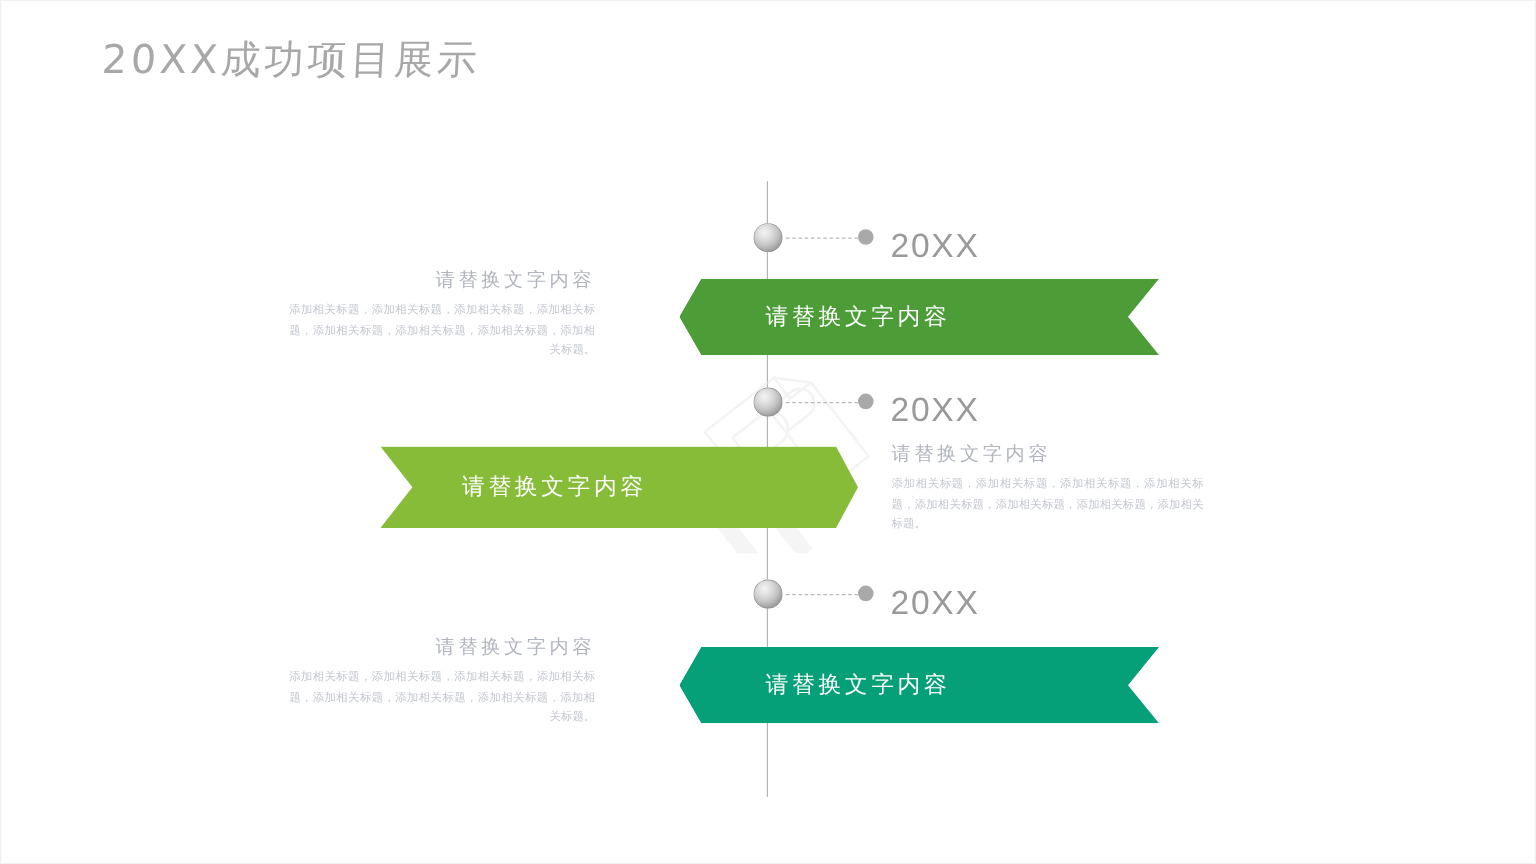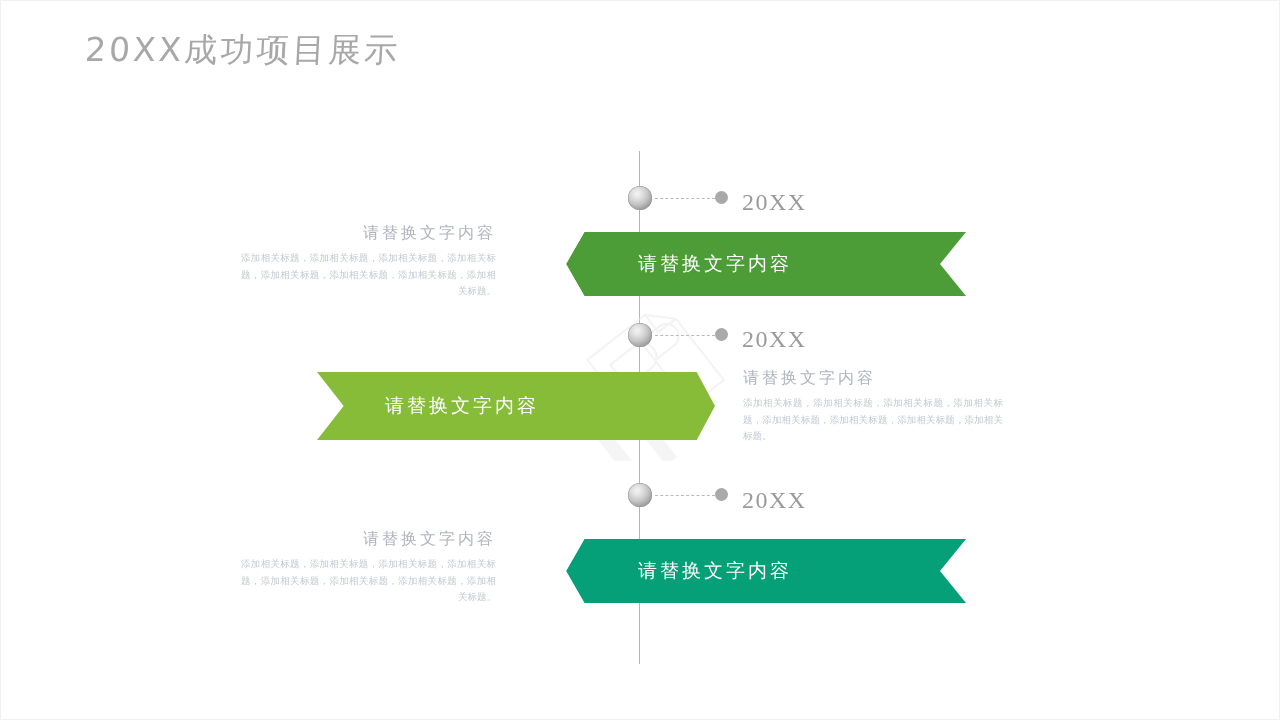--- a/index.html
+++ b/index.html
@@ -77,24 +77,24 @@
   .node-dot {
     position: absolute;
     width: 13px;
     height: 13px;
     border-radius: 50%;
     background: #a9a9a9;
   }
 
   .node-year {
     position: absolute;
-    font-size: 24px;
+    font-size: 28px;
     color: #9a9a9a;
     letter-spacing: 1.5px;
-    font-family: Liberation Serif, serif;
+    font-family: Liberation Sans, sans-serif;
     white-space: nowrap;
   }
 
   
   .ribbon {
     position: absolute;
     display: flex;
     align-items: center;
     box-sizing: border-box;
   }
@@ -139,21 +139,21 @@
     color: #b0b4bd;
     letter-spacing: 3px;
     font-family: "DejaVu Sans", "Liberation Sans", sans-serif;
     margin-bottom: 7px;
     white-space: nowrap;
   }
   .tb-body {
     font-size: 9.5px;
     line-height: 1.75;
     color: #c3c7cf;
-    font-family: Liberation Mono, monospace;
+    font-family: Liberation Sans, sans-serif;
   }
   .align-right { text-align: right; }
   .align-right .tb-body { text-align: justify; text-align-last: right; }
   .align-left  { text-align: left; }
   .align-left  .tb-body { text-align: justify; text-align-last: left; }
 
   
   #watermark {
     position: absolute;
     left: 560px;

